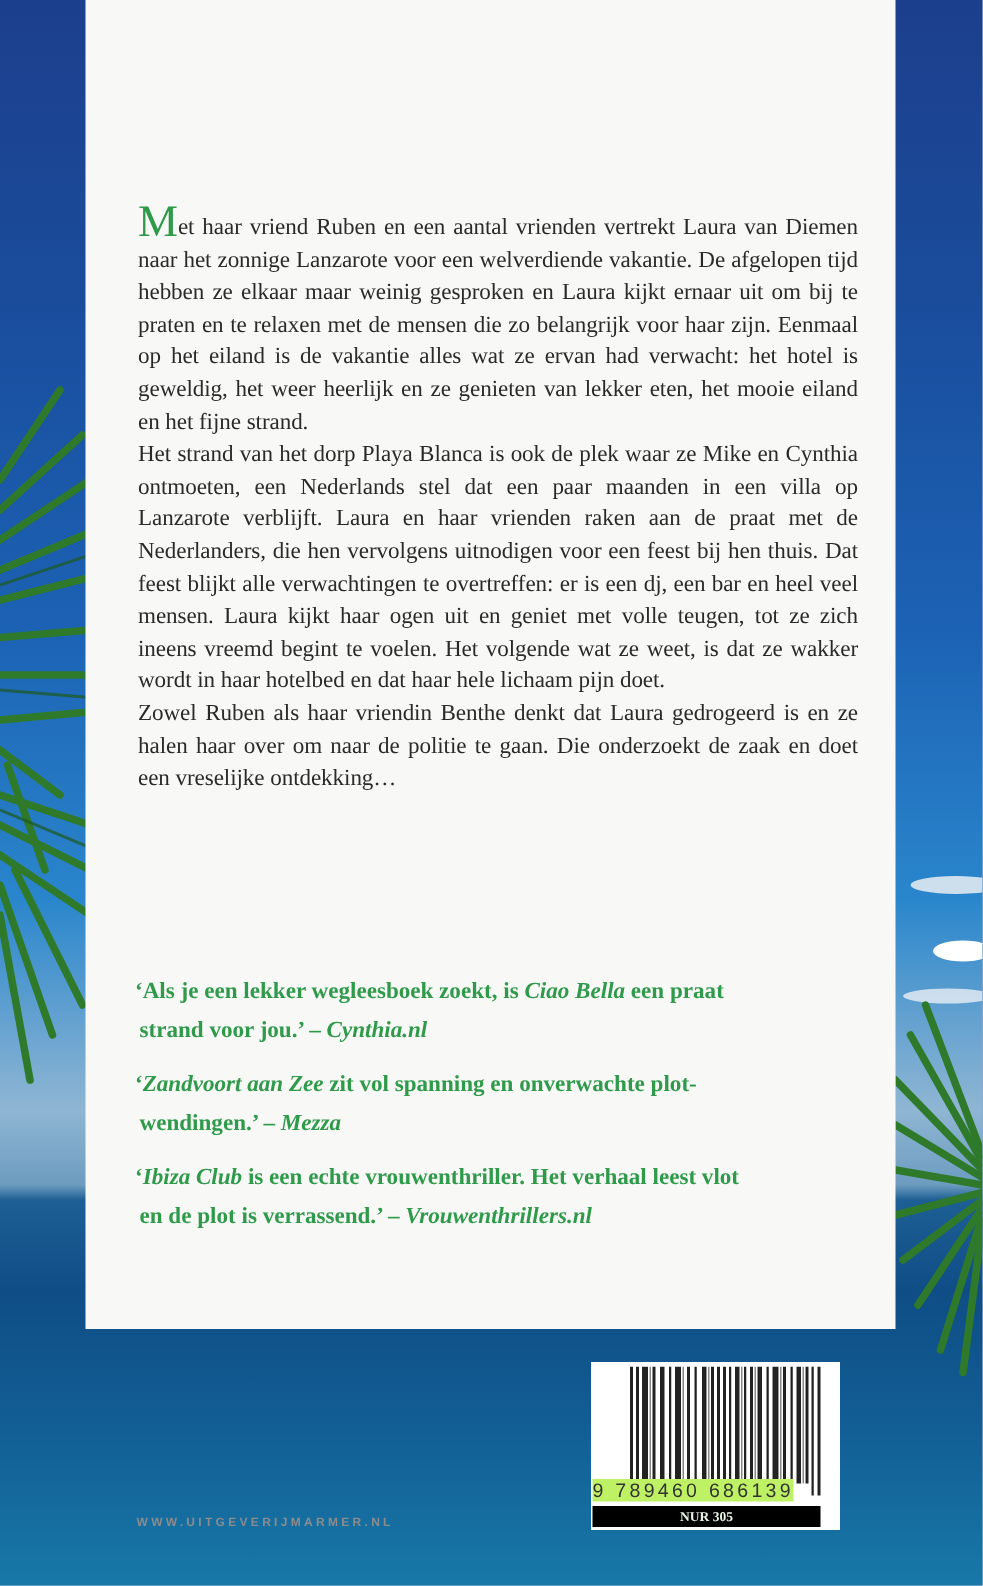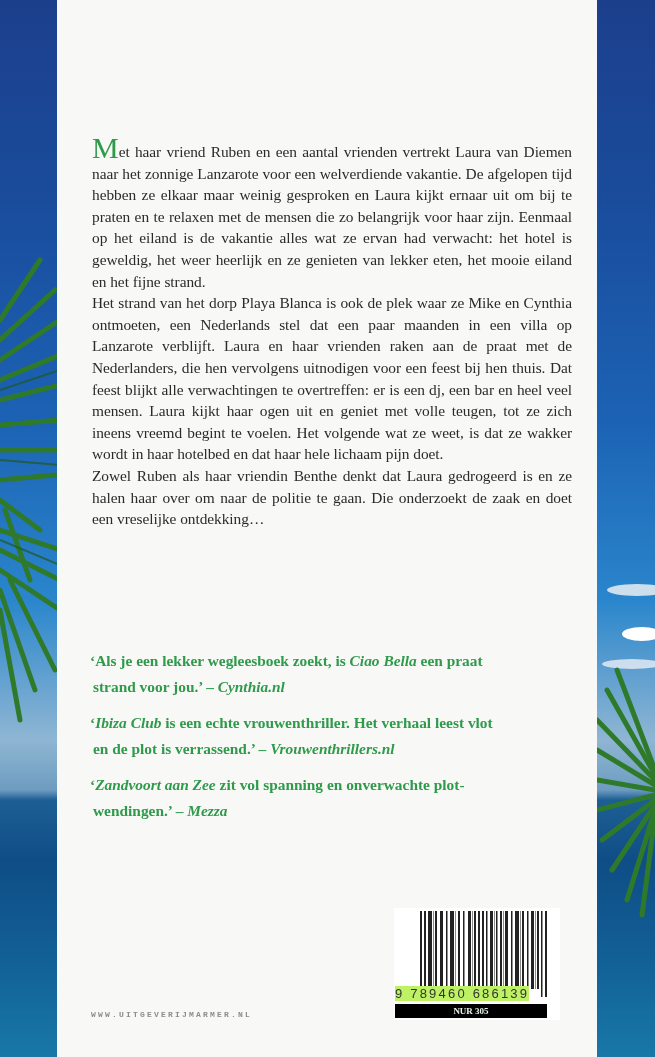--- a/index.html
+++ b/index.html
@@ -9,21 +9,21 @@
   }
   .bg {
     position: absolute; inset: 0;
     background: linear-gradient(to bottom,
       #1c3f8c 0px, #1a4c9c 200px, #1c62b4 420px, #2a86cc 600px,
       #8fb6d3 740px, #6d9cc0 790px, #1d5f94 800px, #0f4d86 860px,
       #126096 960px, #1878a8 1057px);
   }
   .palm { position: absolute; }
   .panel {
-    position: absolute; left: 57px; top: 0; width: 540px; height: 1057px;
+    position: absolute; left: 57px; top: 0; width: 540px; height: 886px;
     background: #f8f9f7;
   }
   .body-text {
     position: absolute; left: 35px; top: 137px; width: 480px;
     font-family: "Liberation Serif", serif; font-size: 15.4px; line-height: 21.6px;
     color: #2a2a2a; letter-spacing: -0.05px;
   }
   .body-text p { margin: 0; text-align: justify; text-align-last: left; }
   .dropcap {
     color: #2e9a4a; font-size: 30px; line-height: 21px; float: none;
@@ -32,21 +32,21 @@
   .quotes {
     position: absolute; left: 33px; top: 648px; width: 470px;
     font-family: "Liberation Serif", serif; font-size: 15.4px; line-height: 26px;
     color: #2e9a4a; font-weight: bold;
   }
   .quote { margin: 0 0 10px 0; }
   .quote .line2 { display: block; padding-left: 3px; }
   .quote i { font-style: italic; }
   .footer-url {
     position: absolute; left: 34px; top: 1010px;
-    font-family: Liberation Mono, monospace; font-size: 8px; letter-spacing: 2.2px;
+    font-family: Liberation Sans, sans-serif; font-size: 8px; letter-spacing: 2.2px;
     color: #8c8c8c; font-weight: bold;
   }
   .barcode-box {
     position: absolute; left: 337px; top: 908px; width: 166px; height: 112px;
     background: #ffffff;
   }
   .bars { position: absolute; left: 14px; top: 3px; width: 150px; height: 88px; }
   .isbn {
     position: absolute; left: 1px; top: 78px; width: 160px;
     font-family: "Liberation Sans", sans-serif; font-size: 13px; letter-spacing: 2.2px;
@@ -117,26 +117,26 @@
     <p>Het strand van het dorp Playa Blanca is ook de plek waar ze Mike en Cynthia ontmoeten, een Nederlands stel dat een paar maanden in een villa op Lanzarote verblijft. Laura en haar vrienden raken aan de praat met de Nederlanders, die hen vervolgens uitnodigen voor een feest bij hen thuis. Dat feest blijkt alle verwachtingen te overtreffen: er is een dj, een bar en heel veel mensen. Laura kijkt haar ogen uit en geniet met volle teugen, tot ze zich ineens vreemd begint te voelen. Het volgende wat ze weet, is dat ze wakker wordt in haar hotelbed en dat haar hele lichaam pijn doet.</p>
     <p>Zowel Ruben als haar vriendin Benthe denkt dat Laura gedrogeerd is en ze halen haar over om naar de politie te gaan. Die onderzoekt de zaak en doet een vreselijke ontdekking…</p>
   </div>
 
   <div class="quotes">
     <div class="quote">
       <span>‘Als je een lekker wegleesboek zoekt, is </span><i>Ciao Bella</i><span> een praat</span>
       <span class="line2"><span>strand voor jou.’ – </span><i>Cynthia.nl</i></span>
     </div>
     <div class="quote">
+      <span>‘</span><i>Zandvoort aan Zee</i><span> zit vol spanning en onverwachte plot-</span>
+      <span class="line2"><span>wendingen.’ – </span><i>Mezza</i></span>
+    </div>
+    <div class="quote">
       <span>‘</span><i>Ibiza Club</i><span> is een echte vrouwenthriller. Het verhaal leest vlot</span>
       <span class="line2"><span>en de plot is verrassend.’ – </span><i>Vrouwenthrillers.nl</i></span>
-    </div>
-    <div class="quote">
-      <span>‘</span><i>Zandvoort aan Zee</i><span> zit vol spanning en onverwachte plot-</span>
-      <span class="line2"><span>wendingen.’ – </span><i>Mezza</i></span>
     </div>
   </div>
 
   <div class="footer-url">WWW.UITGEVERIJMARMER.NL</div>
 
   <div class="barcode-box">
     <svg class="bars" viewBox="0 0 150 88" preserveAspectRatio="none">
       <g fill="#222">
         <rect x="12" y="0" width="2" height="86"></rect>
           <rect x="16" y="0" width="2" height="86"></rect>

